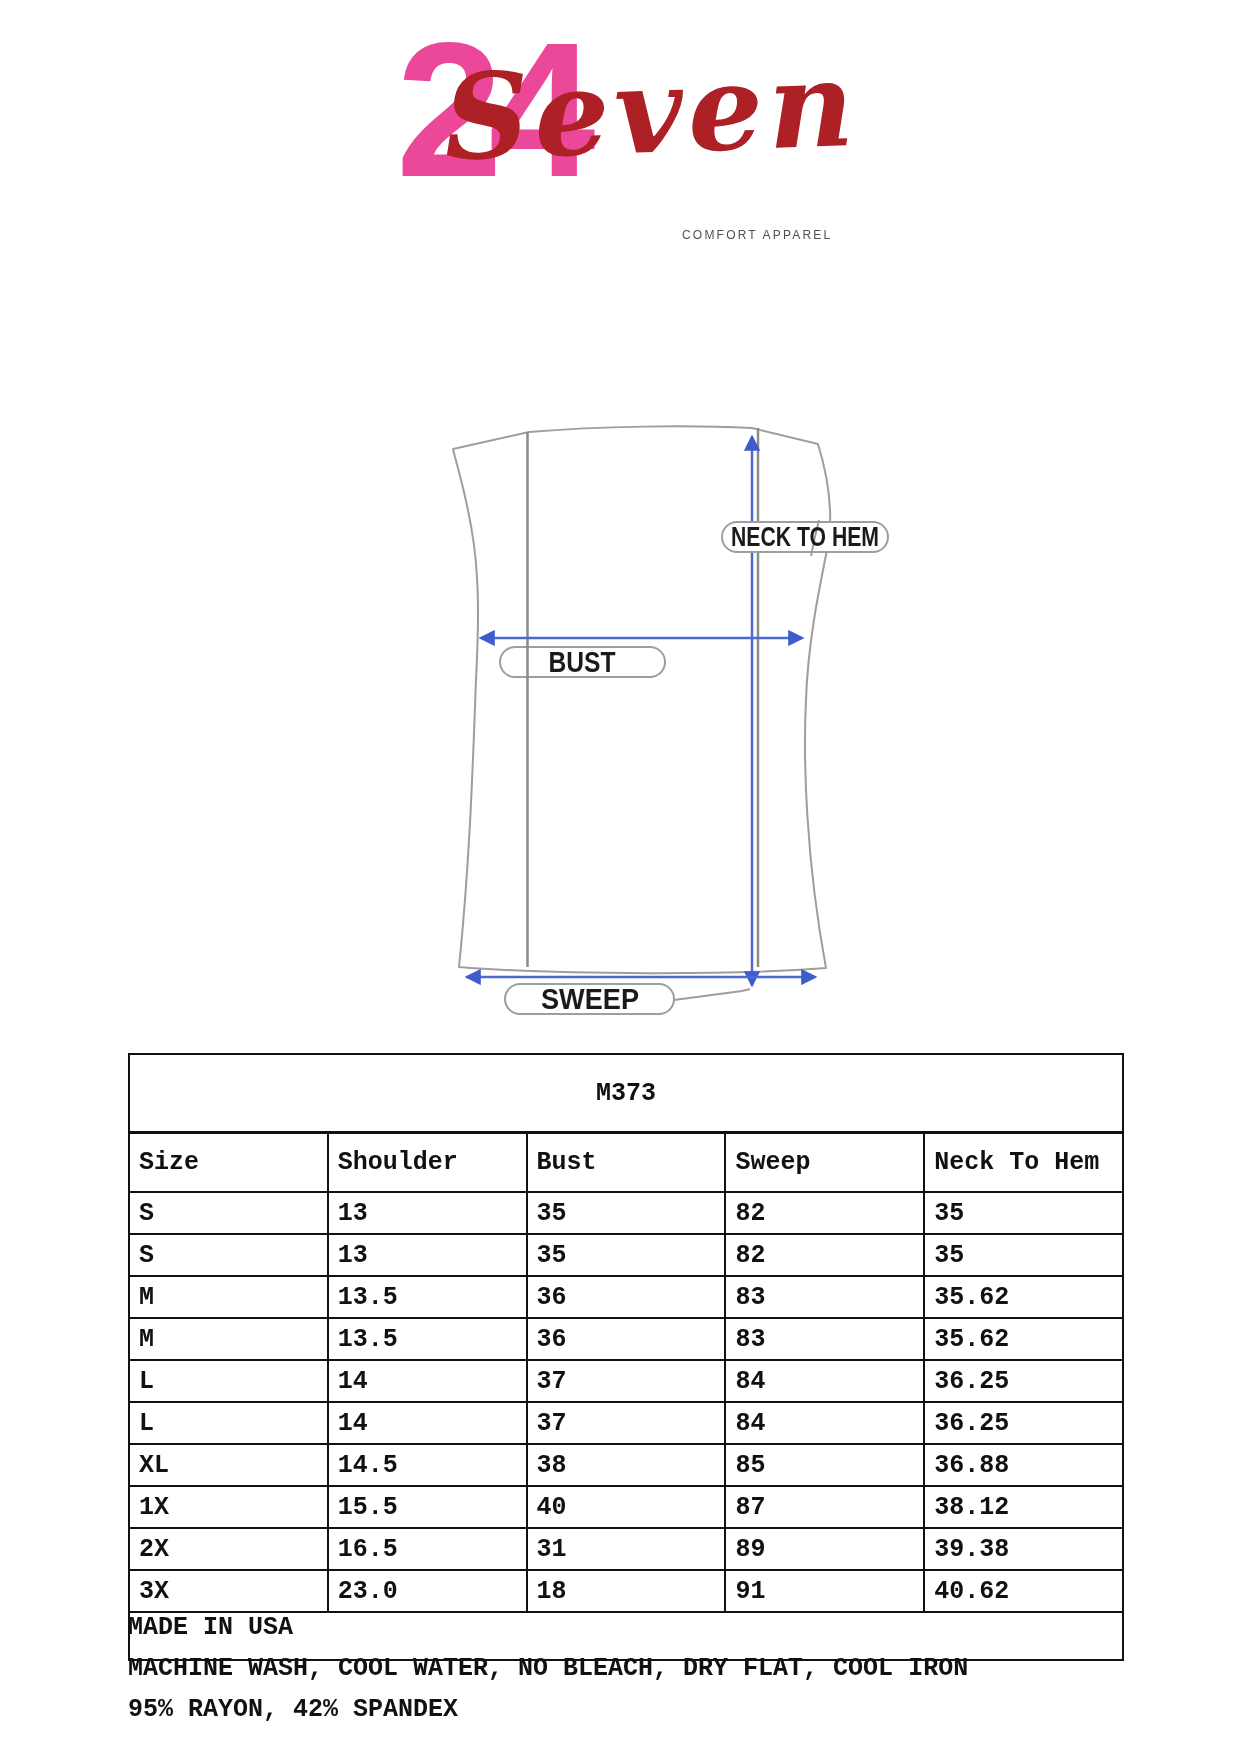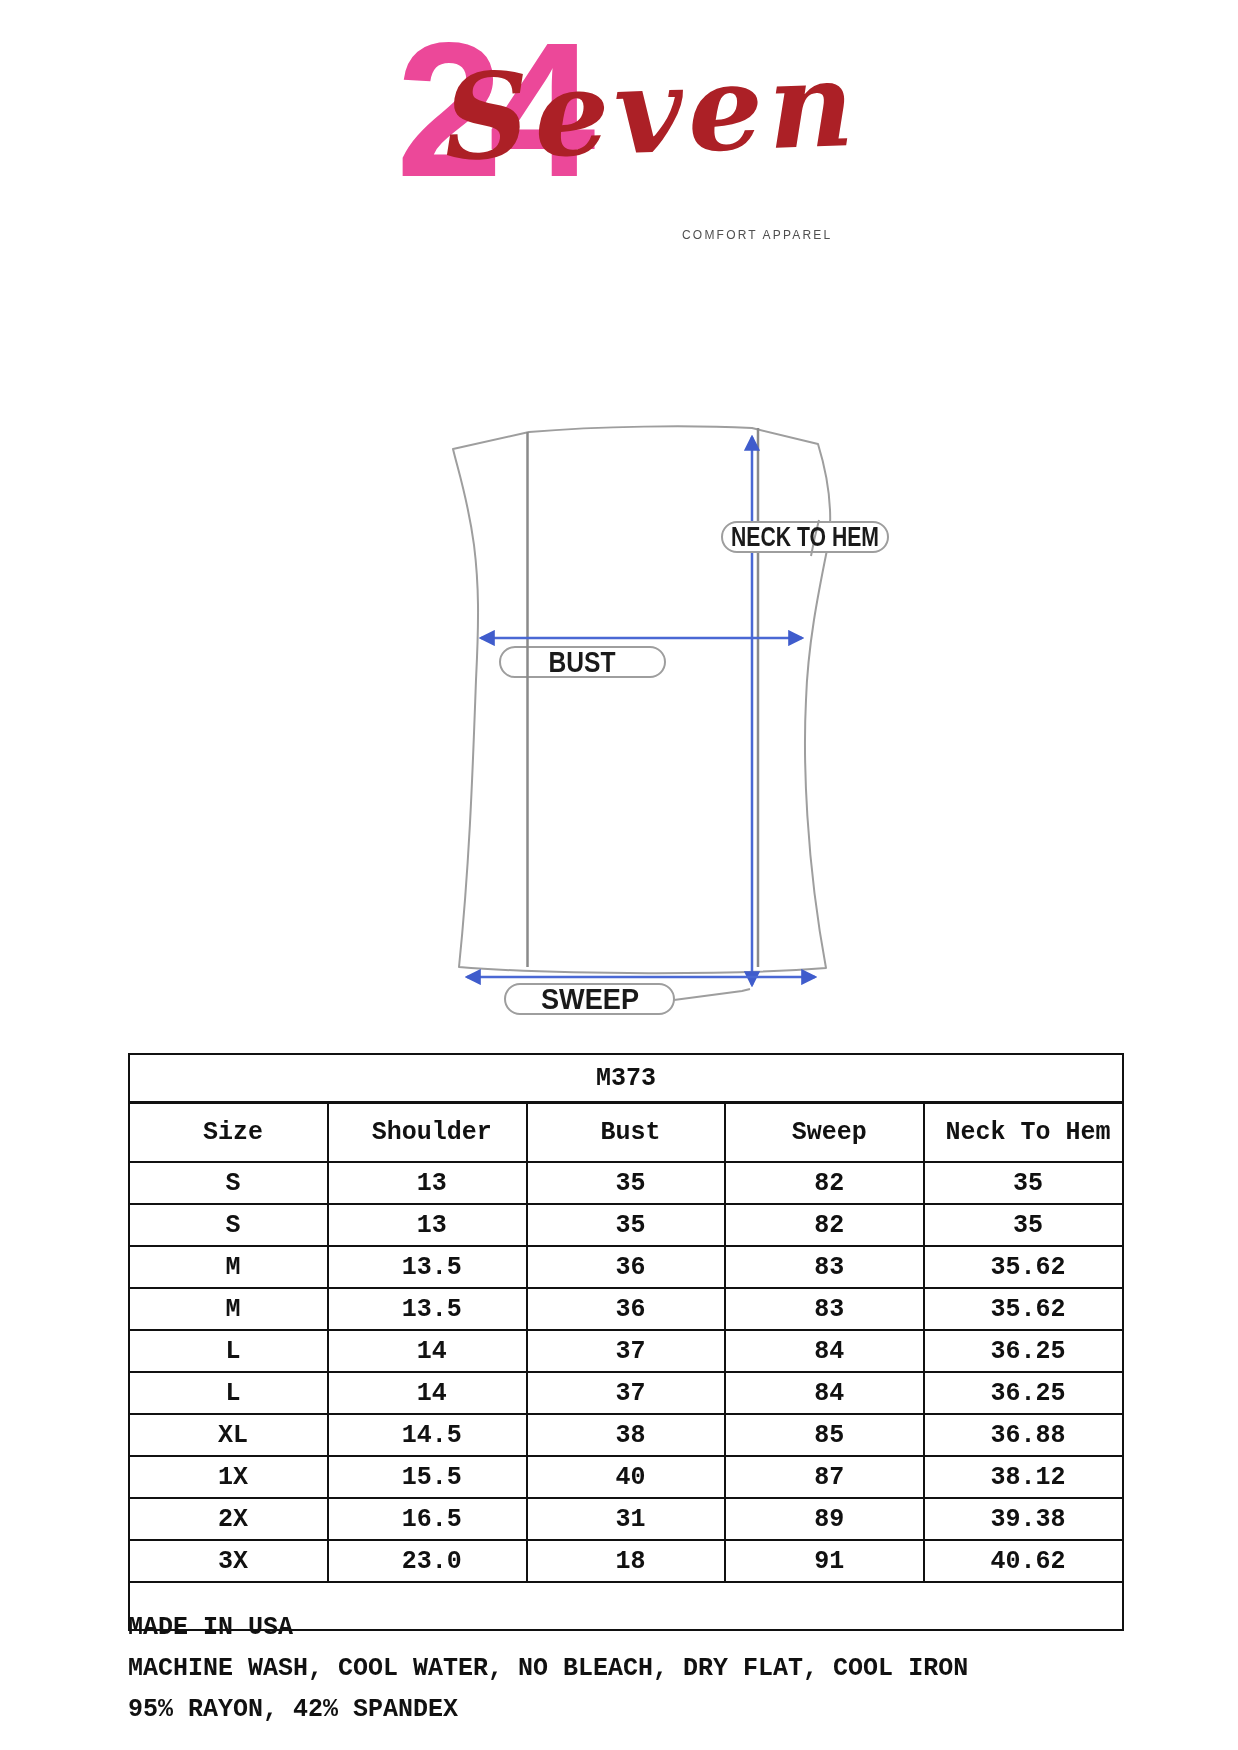--- a/index.html
+++ b/index.html
@@ -31,24 +31,24 @@
   .diagram{position:absolute;left:420px;top:400px;width:470px;height:620px;}
 
   
   table.size-table{
     position:absolute;left:128px;top:1053px;width:996px;
     border-collapse:collapse;table-layout:fixed;
     font-family:"Liberation Mono",monospace;font-weight:bold;font-size:25px;color:#111;
   }
   table.size-table col{width:20%;}
   table.size-table td,table.size-table th{
-    border:2px solid #111;padding:0 0 0 9px;text-align:center;vertical-align:middle;
+    border:2px solid #111;padding:0 0 0 9px;text-align:left;vertical-align:middle;
     overflow:hidden;white-space:nowrap;
   }
-  tr.title-row td{text-align:center;height:46px;padding:0;border-bottom-width:3px;}
+  tr.title-row td{text-align:center;height:46px;padding:15px;border-bottom-width:3px;}
   tr.header-row th{height:57px;}
   tbody.size-body tr td{height:40px;}
   tr.empty-row td{height:46px;}
 
   
   .care-footer{
     position:absolute;left:128px;top:1615px;width:996px;text-align:left;
     font-family:"Liberation Mono",monospace;font-weight:bold;font-size:25px;color:#111;
   }
   .care-footer p{margin:0 0 15px 0;line-height:26px;white-space:nowrap;}

